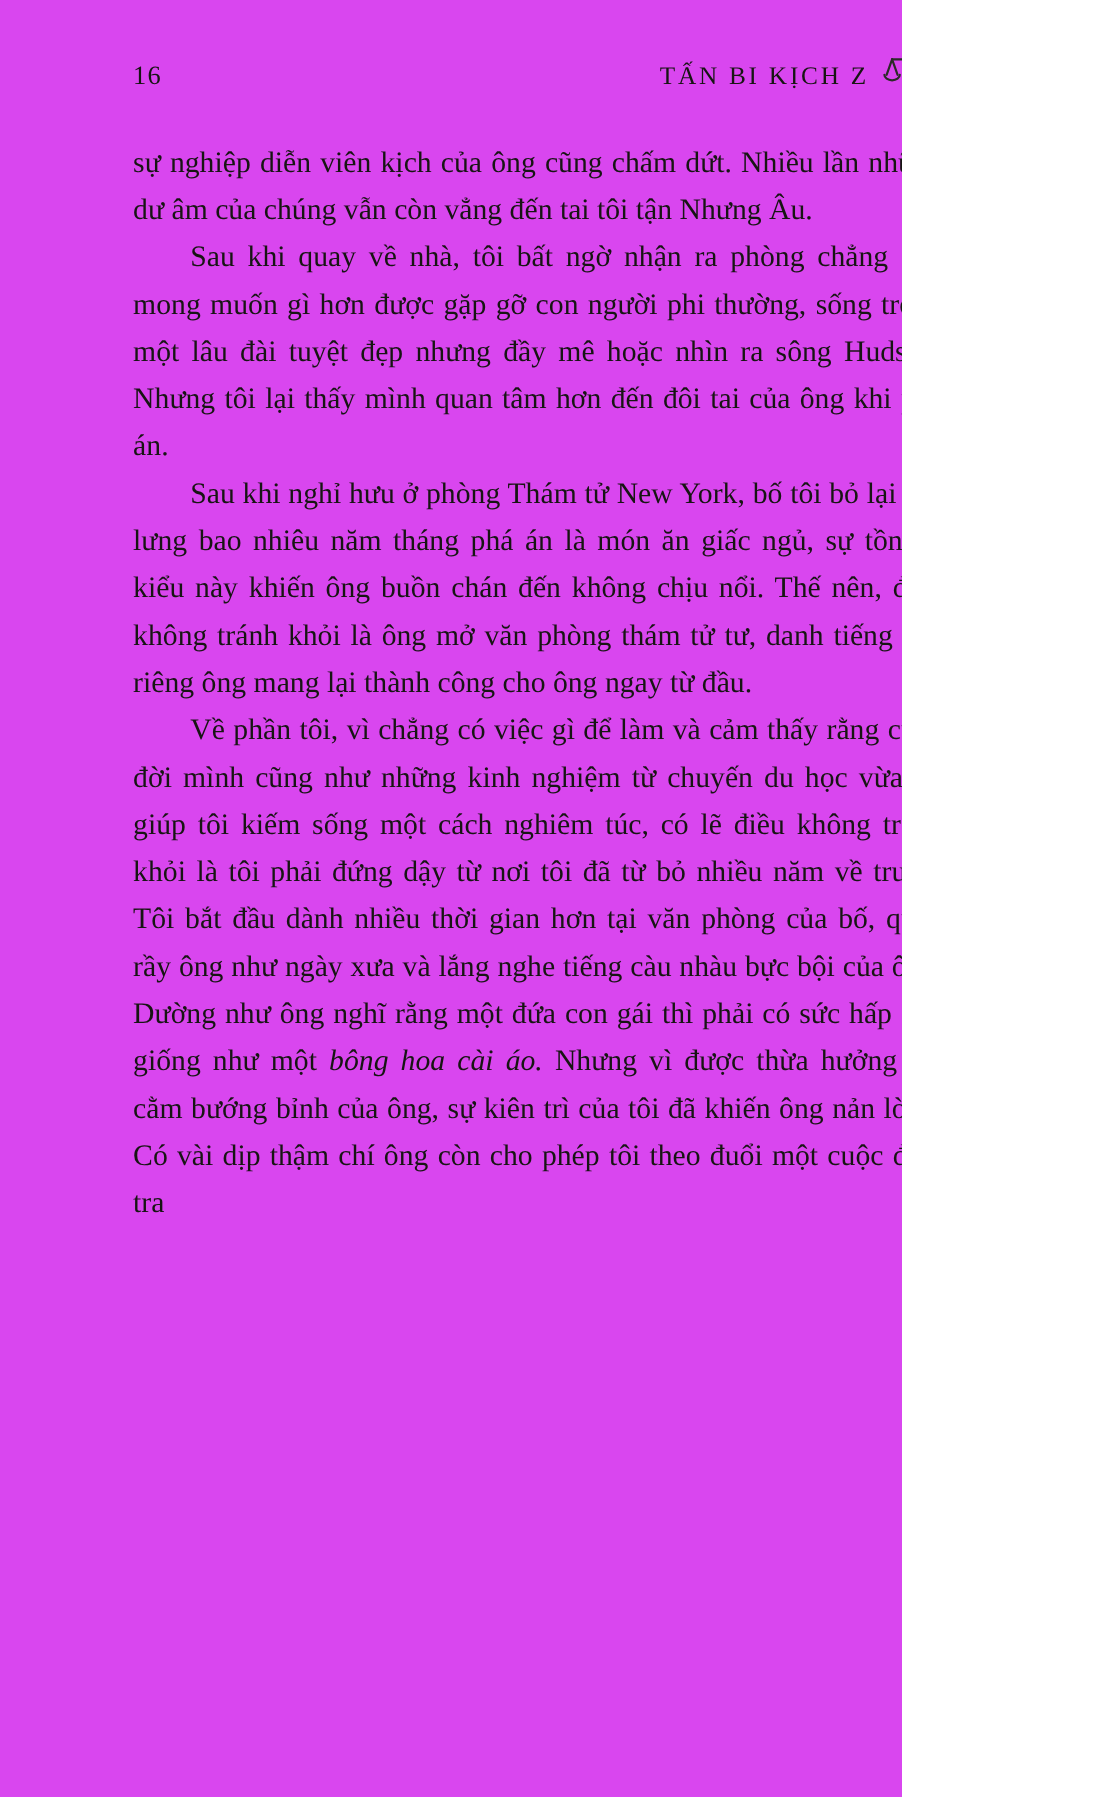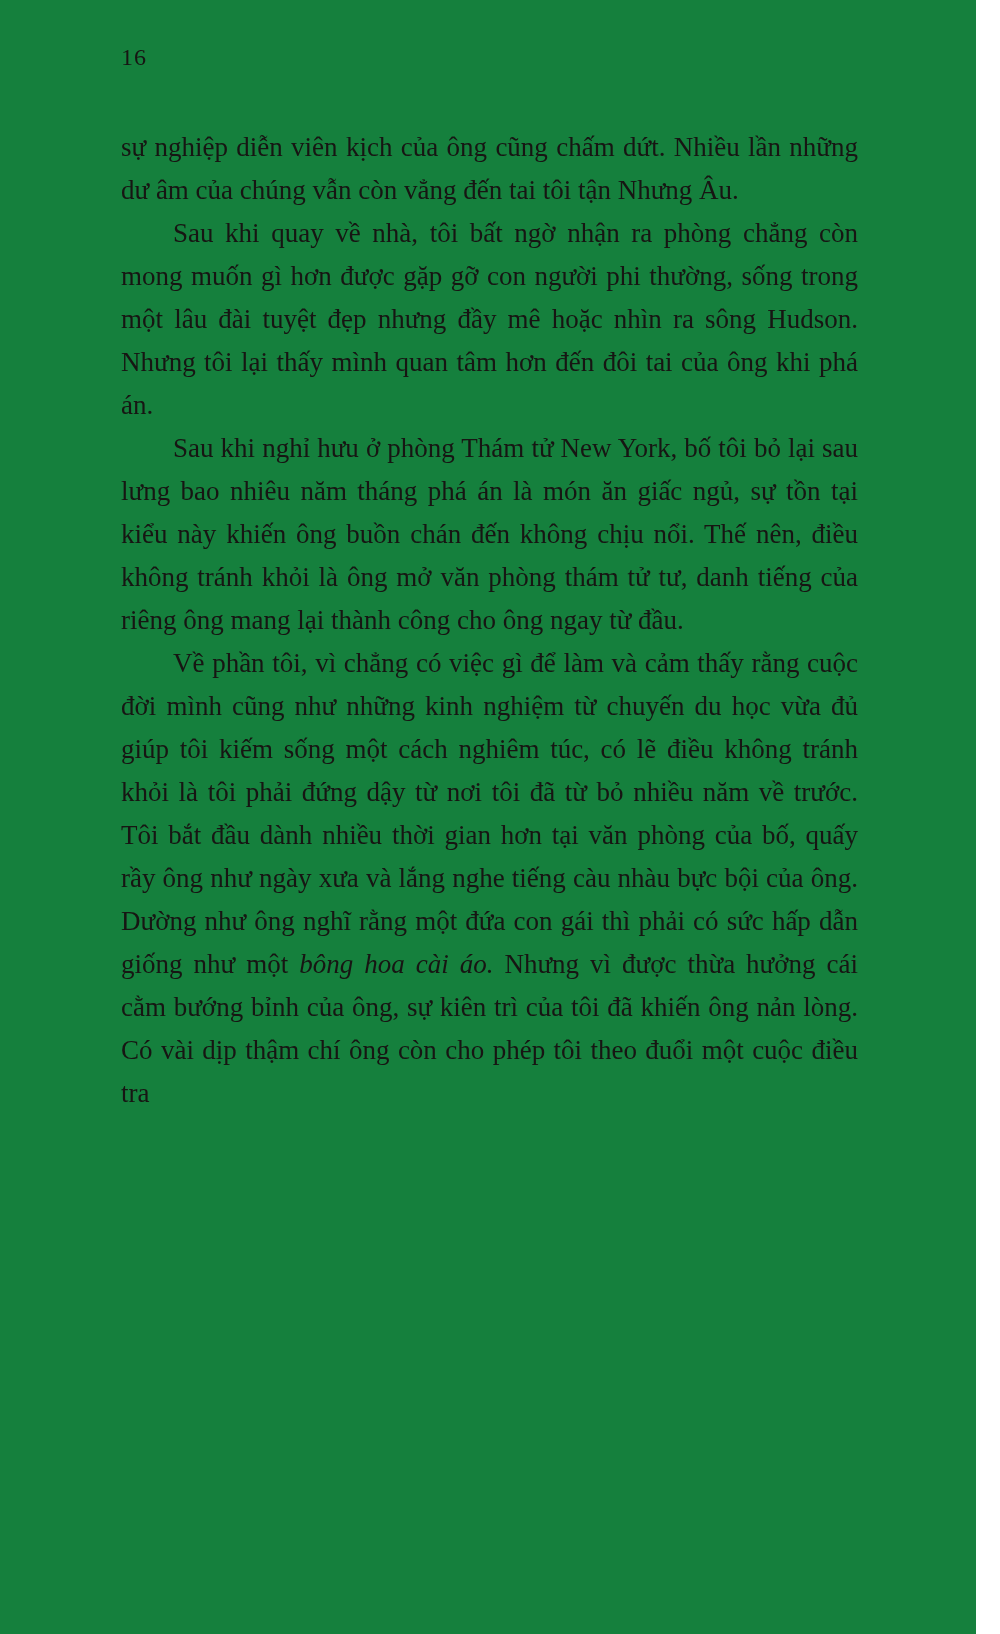--- a/index.html
+++ b/index.html
@@ -7,23 +7,23 @@
   body {
     width: 1000px;
     height: 1634px;
     font-family: "Liberation Serif", "DejaVu Serif", serif;
     color: #171513;
     position: relative;
   }
   .page {
     position: absolute;
     top: 0; left: 0;
-    width: 976px;
+    width: 820px;
     height: 1634px;
-    background: #15803d;
+    background: #d946ef;
     overflow: hidden;
   }
   .page-header {
     position: absolute;
     top: 44px;
     left: 121px;
     width: 737px;
     display: flex;
     justify-content: space-between;
     align-items: center;
@@ -55,20 +55,38 @@
   .para.indent { text-indent: 52px; }
   .para em { }
 </style>
 </head>
 <body>
 
 <div class="page">
 
   <header class="page-header">
     <span class="page-number">16</span>
+    <div class="header-right">
+      <span class="header-title">TẤN BI KỊCH Z</span>
+      <span class="header-icon">
+        <svg width="56" height="50" viewBox="0 0 56 50" aria-hidden="true">
+          <g fill="none" stroke="#2b2a28" stroke-width="2" stroke-linecap="round">
+            <line x1="28" y1="4" x2="28" y2="41"></line>
+            <line x1="9" y1="10" x2="47" y2="10"></line>
+            <line x1="19" y1="45" x2="37" y2="45"></line>
+            <line x1="9" y1="10" x2="4" y2="24"></line>
+            <line x1="9" y1="10" x2="14" y2="24"></line>
+            <path d="M2 24 A7 5 0 0 0 16 24"></path>
+            <line x1="47" y1="10" x2="42" y2="24"></line>
+            <line x1="47" y1="10" x2="52" y2="24"></line>
+            <path d="M40 24 A7 5 0 0 0 54 24"></path>
+          </g>
+        </svg>
+      </span>
+    </div>
   </header>
 
   <main class="page-body">
       <p class="para"><span>sự nghiệp diễn viên kịch của ông cũng chấm dứt. Nhiều lần những dư âm của chúng vẫn còn vẳng đến tai tôi tận Nhưng Âu.</span></p>
       <p class="para indent"><span>Sau khi quay về nhà, tôi bất ngờ nhận ra phòng chẳng còn mong muốn gì hơn được gặp gỡ con người phi thường, sống trong một lâu đài tuyệt đẹp nhưng đầy mê hoặc nhìn ra sông Hudson. Nhưng tôi lại thấy mình quan tâm hơn đến đôi tai của ông khi phá án.</span></p>
       <p class="para indent"><span>Sau khi nghỉ hưu ở phòng Thám tử New York, bố tôi bỏ lại sau lưng bao nhiêu năm tháng phá án là món ăn giấc ngủ, sự tồn tại kiểu này khiến ông buồn chán đến không chịu nổi. Thế nên, điều không tránh khỏi là ông mở văn phòng thám tử tư, danh tiếng của riêng ông mang lại thành công cho ông ngay từ đầu.</span></p>
       <p class="para indent"><span>Về phần tôi, vì chẳng có việc gì để làm và cảm thấy rằng cuộc đời mình cũng như những kinh nghiệm từ chuyến du học vừa đủ giúp tôi kiếm sống một cách nghiêm túc, có lẽ điều không tránh khỏi là tôi phải đứng dậy từ nơi tôi đã từ bỏ nhiều năm về trước. Tôi bắt đầu dành nhiều thời gian hơn tại văn phòng của bố, quấy rầy ông như ngày xưa và lắng nghe tiếng càu nhàu bực bội của ông. Dường như ông nghĩ rằng một đứa con gái thì phải có sức hấp dẫn giống như một </span><em>bông hoa cài áo.</em><span> Nhưng vì được thừa hưởng cái cằm bướng bỉnh của ông, sự kiên trì của tôi đã khiến ông nản lòng. Có vài dịp thậm chí ông còn cho phép tôi theo đuổi một cuộc điều tra</span></p>
     </main>
 
 </div>

